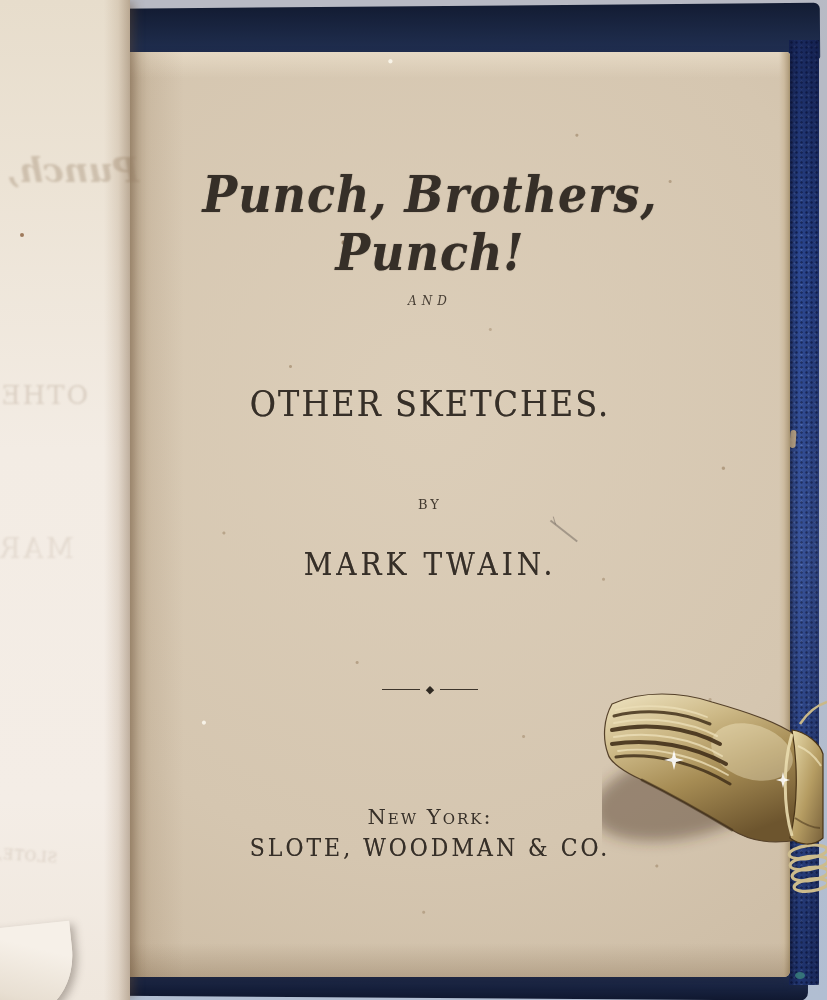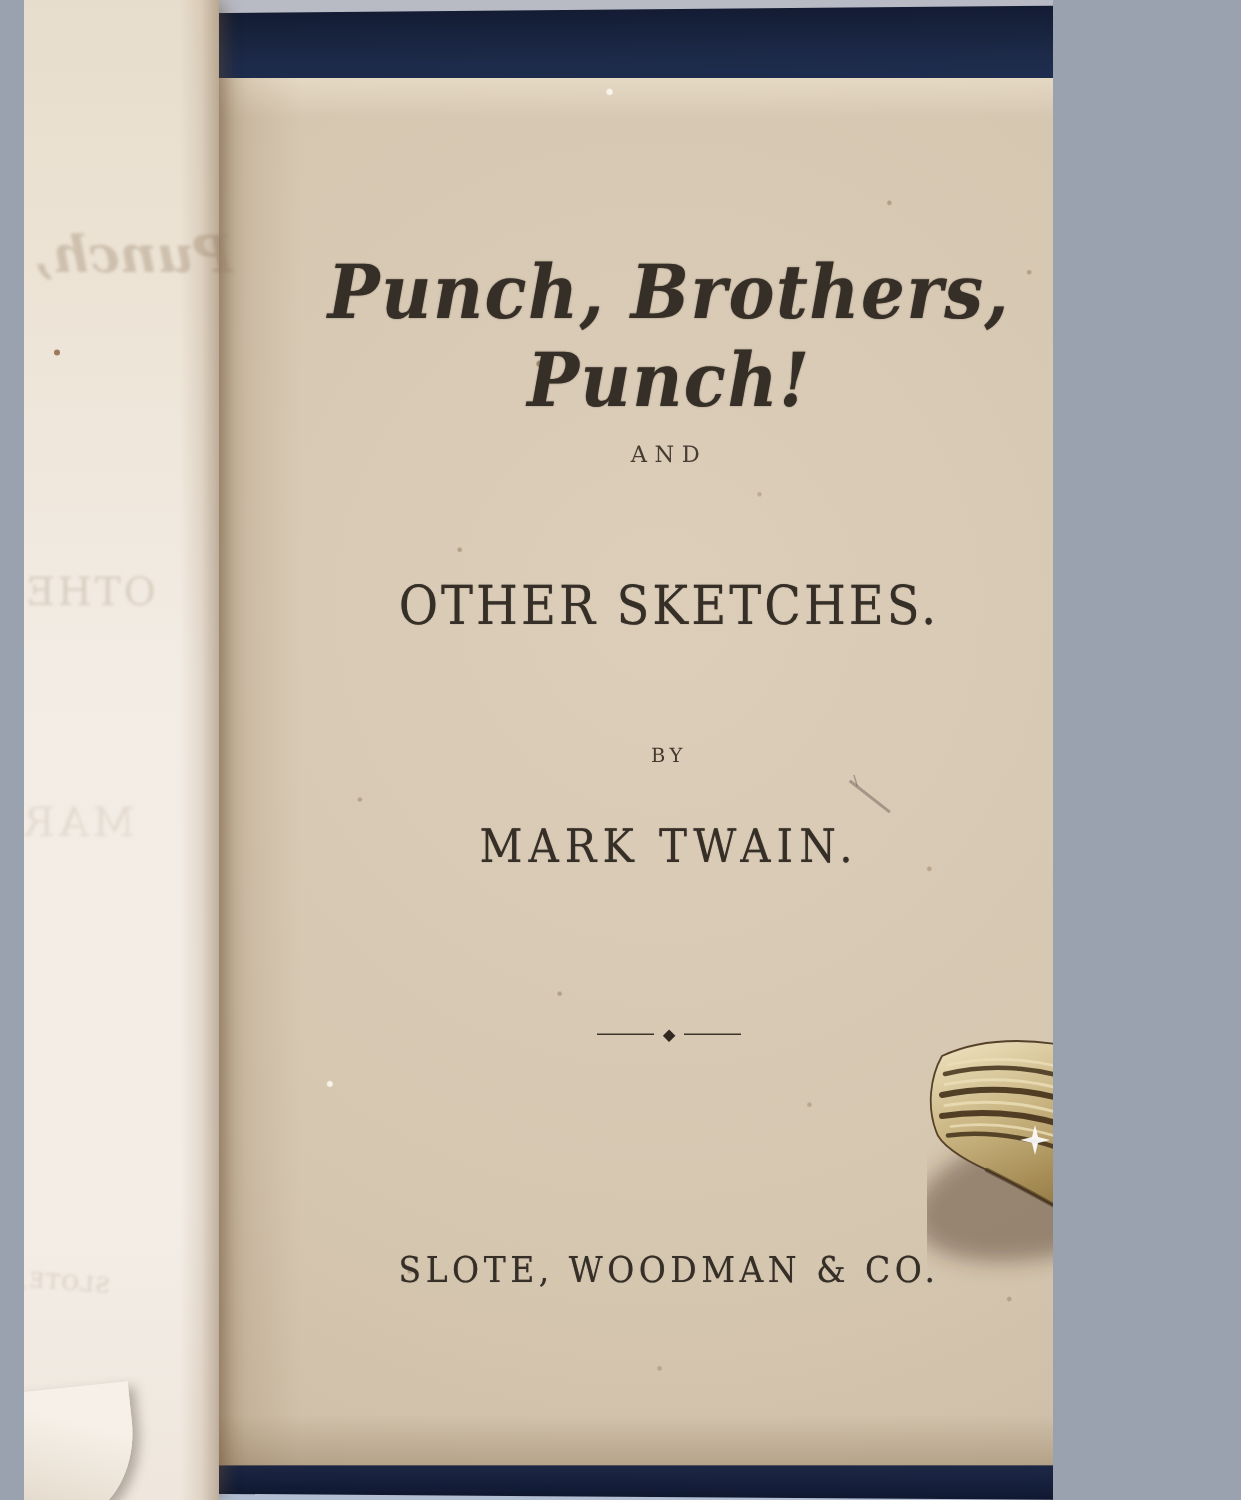--- a/index.html
+++ b/index.html
@@ -1,19 +1,19 @@
 <!DOCTYPE html>
 <html><head>
 <meta charset="utf-8">
 <style>
   html,body{margin:0;padding:0;background:#9aa2b0;}
   .photo{
-    position:relative; width:686px; height:1000px; overflow:hidden;
+    position:relative; width:827px; height:1000px; overflow:hidden;
     background:linear-gradient(178deg,#b8bac4 0%,#b4bac8 45%,#b1bed2 100%);
-    font-family:"DejaVu Serif", serif; cursor:default;margin-left:16px;
+    font-family:"DejaVu Serif", serif; cursor:default;
   }
   
   .cover-top{
     position:absolute; left:58px; top:6px; width:762px; height:56px;
     background:linear-gradient(180deg,#131c33 0%,#1c2947 55%,#223156 100%);
     transform:rotate(-0.5deg); border-radius:3px 6px 2px 2px;
   }
   .cover-bottom{
     position:absolute; left:48px; top:968px; width:760px; height:30px;
     background:linear-gradient(180deg,#24335a 0%,#16203c 70%,#101830 100%);
@@ -94,21 +94,21 @@
     background:rgba(110,100,92,.5); transform:rotate(35deg);
   }
   
   .page-content{position:absolute; left:0; right:54px; top:0; bottom:0; text-align:center; color:#362f28;}
   .page-content > div{position:absolute; width:100%;}
   .book-title{
     top:118px; font-size:46px; font-weight:700; font-style:italic;
     letter-spacing:1px; transform:scaleY(1.08);
     text-shadow:0 0 1px rgba(40,32,24,.55);
   }
-  .and-label{top:242px; font-size:15px; letter-spacing:5px; color:#463d33;}
+  .and-label{top:242px; font-size:12px; letter-spacing:5px; color:#463d33;font-style:italic;}
   .subtitle{top:333px; font-size:32px; letter-spacing:2px; transform:scaleY(1.12); text-shadow:0 0 .6px rgba(40,32,24,.5);}
   .byline{top:445px; font-size:13px; letter-spacing:3px; color:#42392f;}
   .author{top:496px; font-size:28px; letter-spacing:4px; transform:scaleY(1.1); text-shadow:0 0 .6px rgba(40,32,24,.5);}
   .ornament-row{top:632px; display:flex; align-items:center; justify-content:center; gap:6px;}
   .ornament-row .rule{width:38px; height:1.6px; background:#3c342b;}
   .ornament-row .diamond{font-size:11px; color:#2f2922; line-height:1;}
   .imprint-city{top:753px; font-size:21px; font-variant:small-caps; letter-spacing:2px;}
   .publisher{top:783px; font-size:22px; letter-spacing:3px; transform:scaleY(1.08); text-shadow:0 0 .5px rgba(40,32,24,.5);}
   
   .facing-page{
@@ -166,20 +166,21 @@
       <div class="book-title">Punch, Brothers, Punch!</div>
       <div class="and-label">AND</div>
       <div class="subtitle">OTHER SKETCHES.</div>
       <div class="byline">BY</div>
       <div class="author">MARK TWAIN.</div>
       <div class="ornament-row">
         <span class="rule"></span>
         <span class="diamond">◆</span>
         <span class="rule"></span>
       </div>
+      <div class="imprint-city">New York:</div>
       <div class="publisher">SLOTE, WOODMAN &amp; CO.</div>
     </div>
   </div>
 
   <div class="facing-page">
     <div class="ghost ghost-title">Punch, B</div>
     <div class="ghost ghost-subtitle">OTHER</div>
     <div class="ghost ghost-author">MARK</div>
     <div class="ghost ghost-publisher">SLOTE, W</div>
     <div class="foxing-dot"></div>

